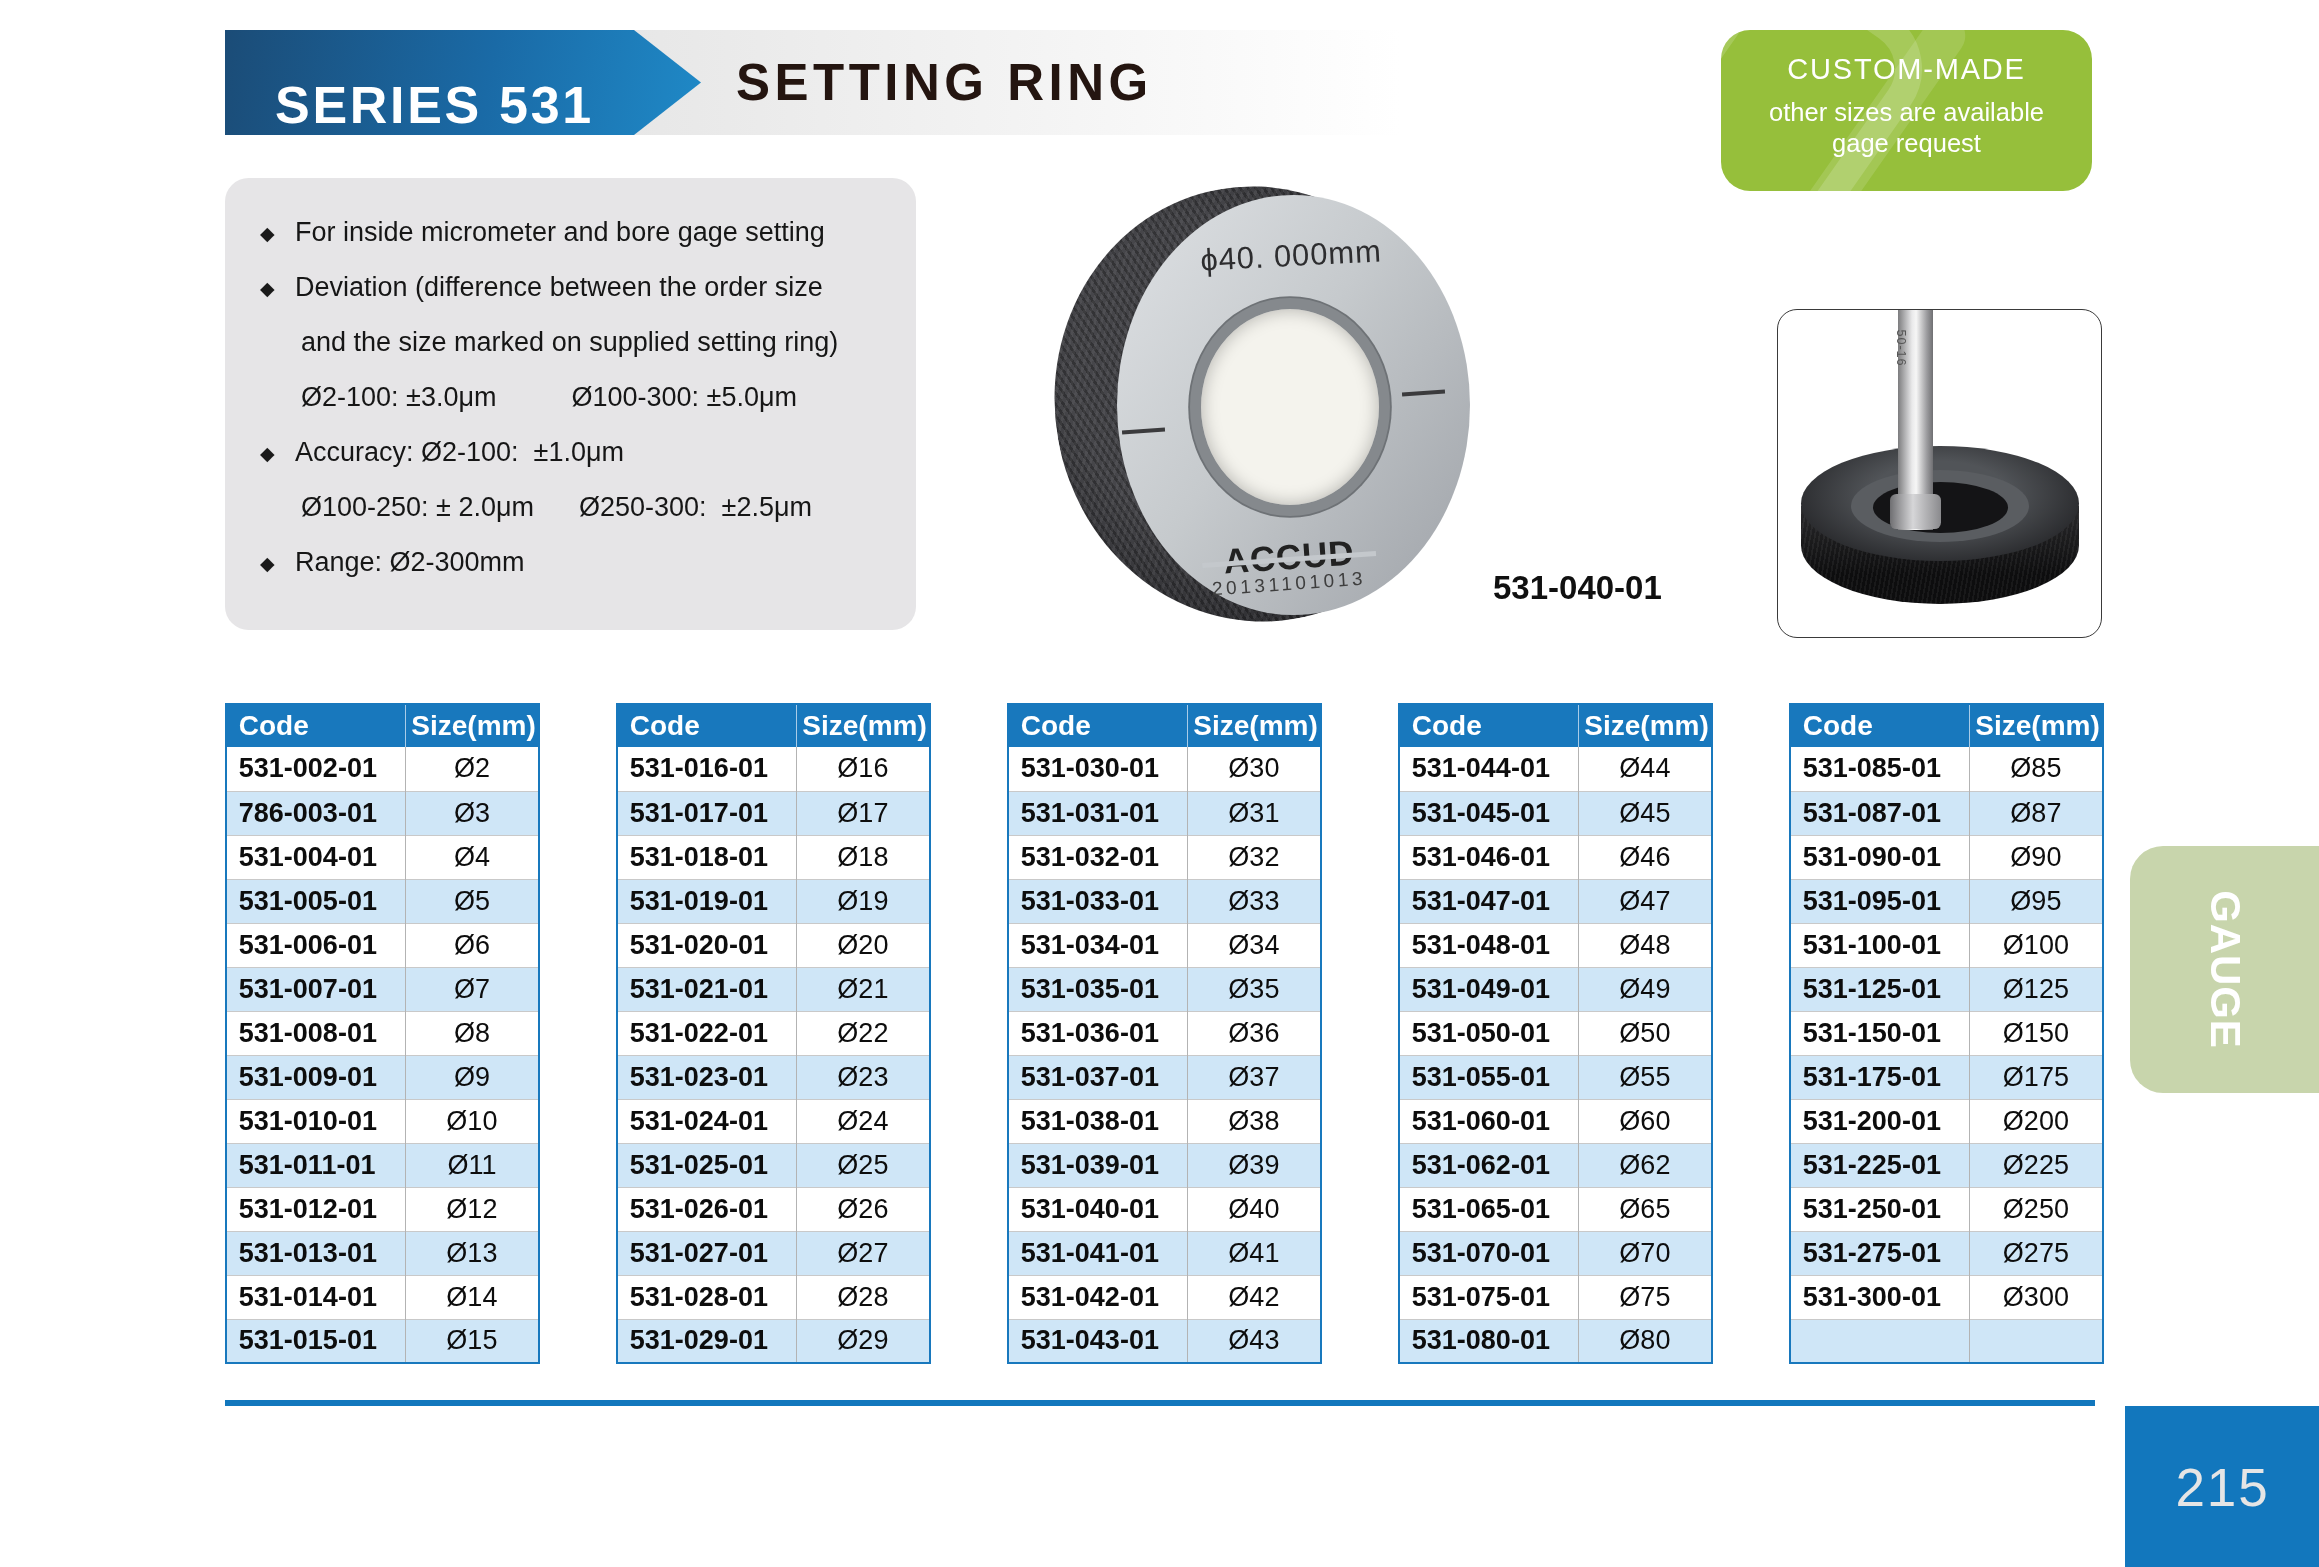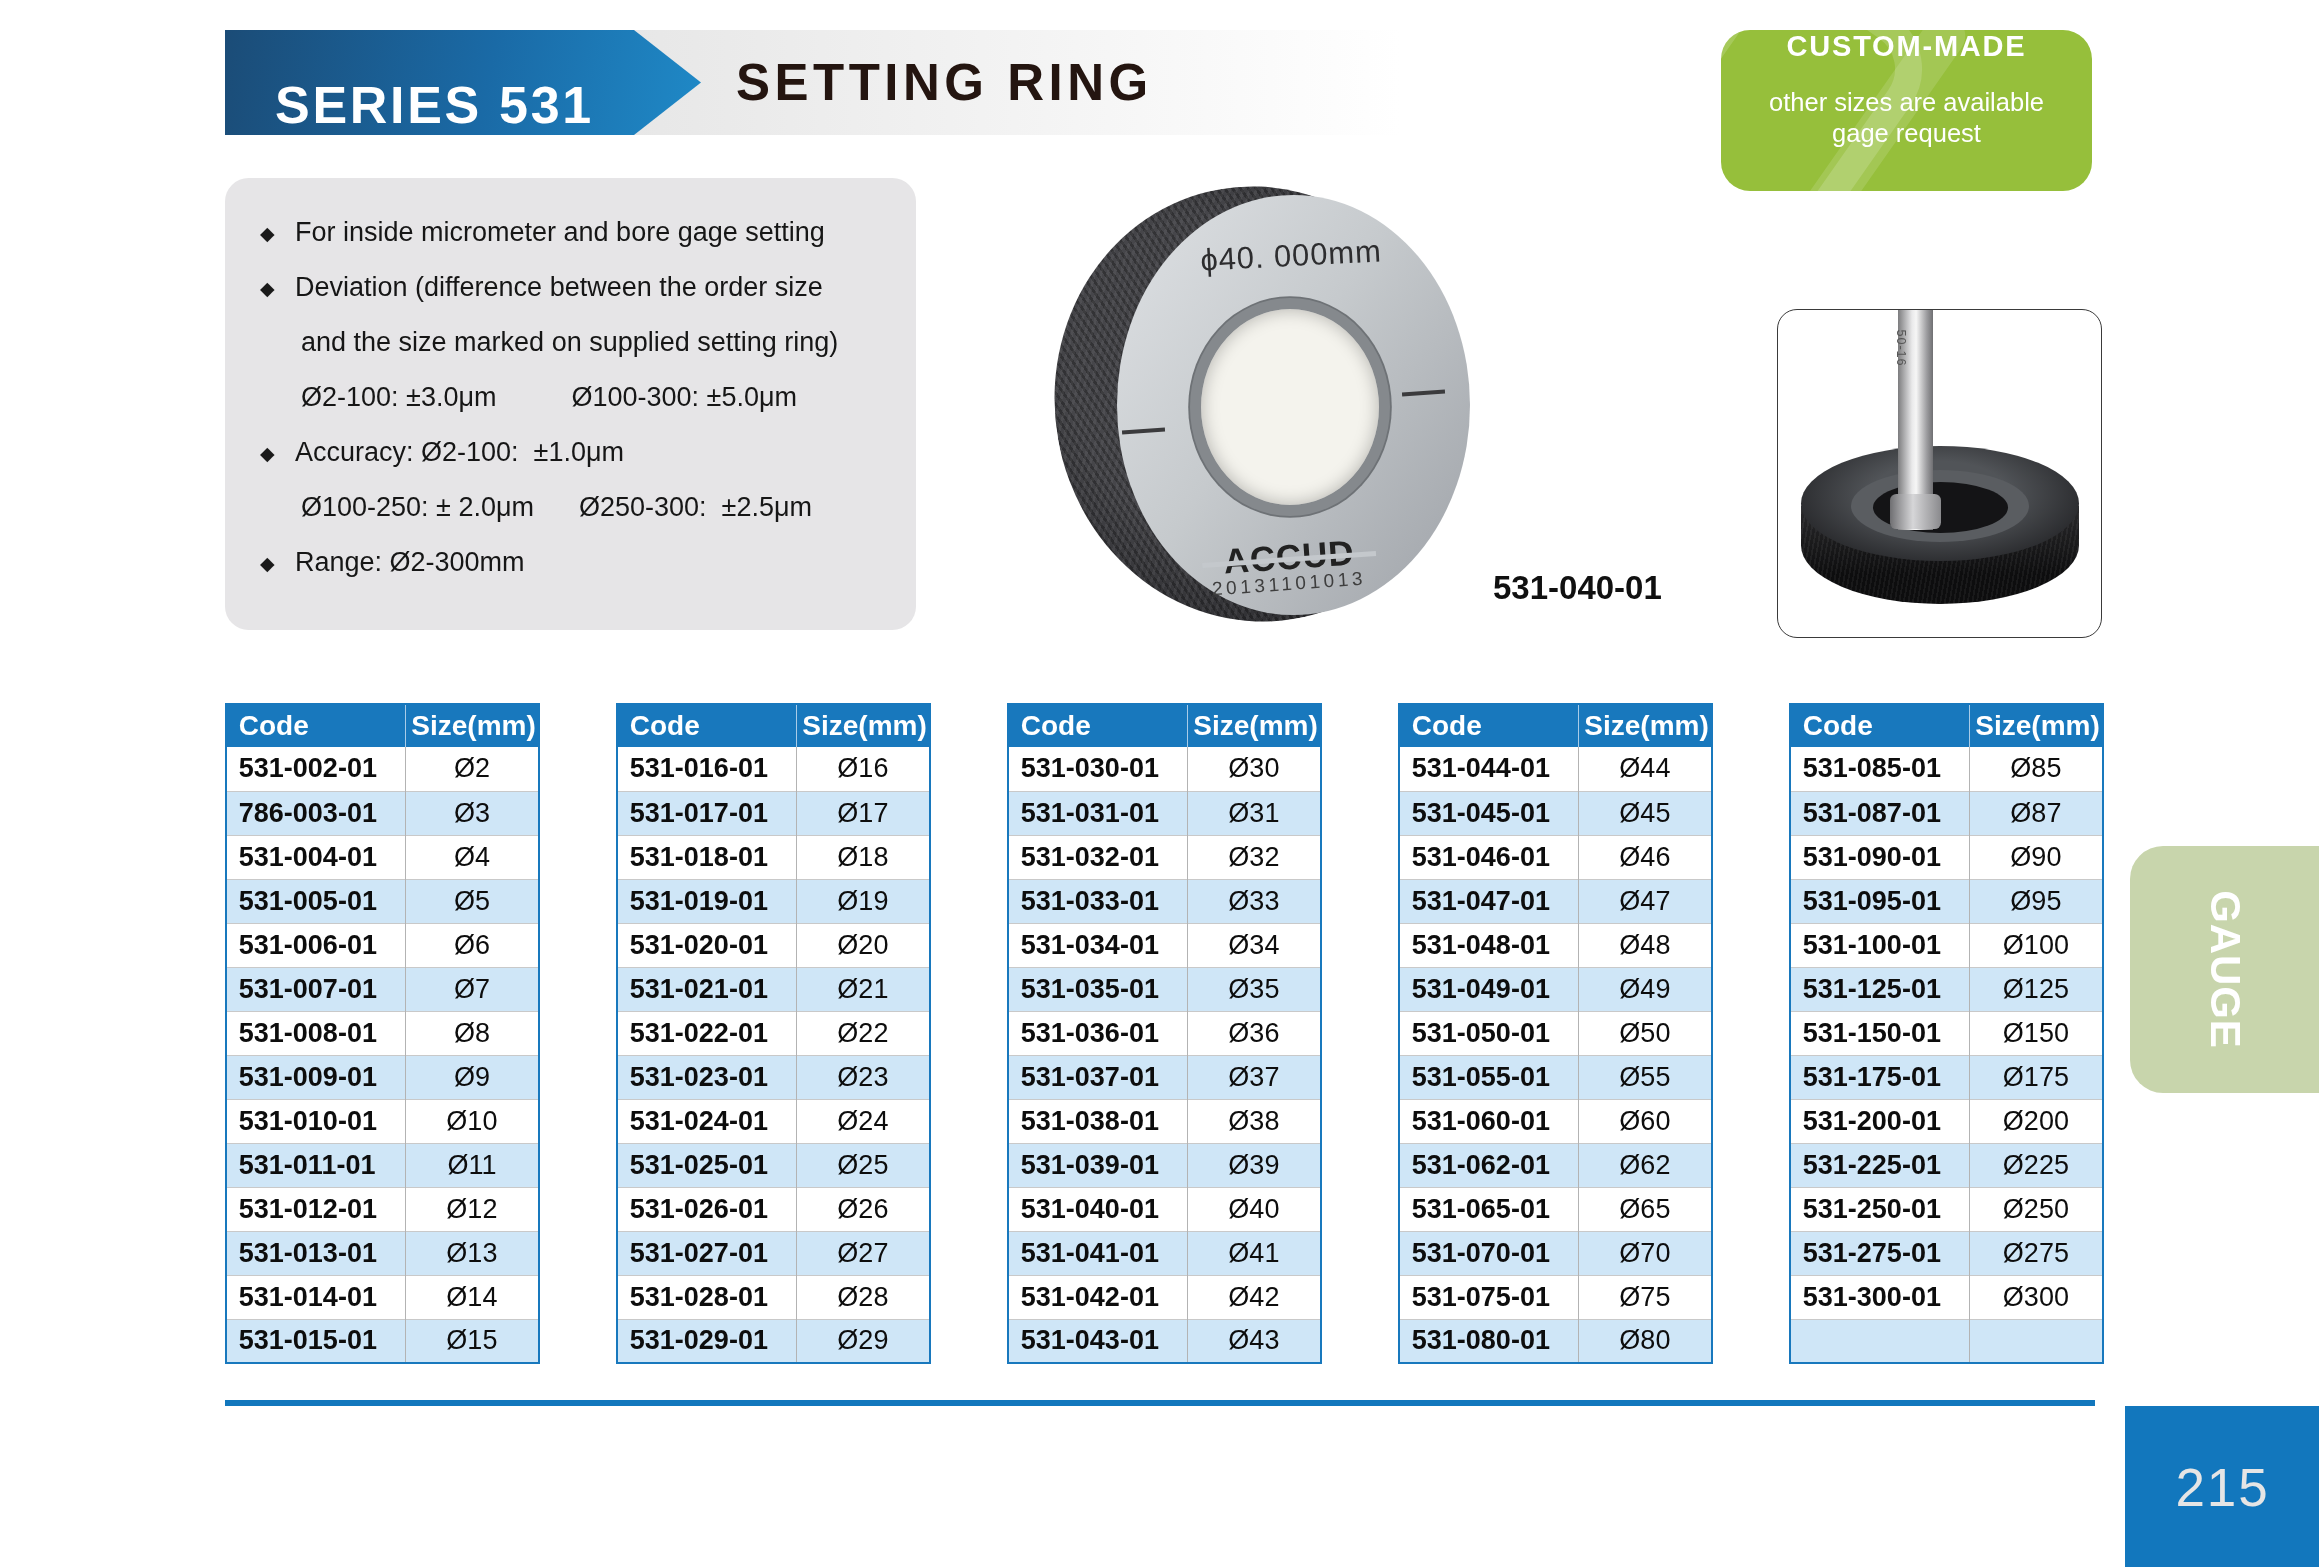--- a/index.html
+++ b/index.html
@@ -18,22 +18,22 @@
   .ring-title { position:absolute; left:511px; top:0; height:100%; display:flex; align-items:center;
     font-size:51px; font-weight:bold; color:#241510; letter-spacing:4.5px; white-space:nowrap; }
 
   
   .badge { position:absolute; left:1721px; top:30px; width:371px; height:161px; background:#96bf3b;
     border-radius:29px; overflow:hidden; color:#fff; text-align:center; }
   .badge .wm-a { position:absolute; left:-50px; top:-64px; width:209px; height:300px;
     border:27px solid rgba(255,255,255,.16); border-radius:64px; transform:rotate(35deg); }
   .badge .wm-b { position:absolute; left:136px; top:-36px; width:42px; height:273px;
     background:rgba(255,255,255,.13); transform:rotate(35deg); border-radius:22px; }
-  .badge-title { position:relative; font-size:29px; font-weight:bold; letter-spacing:1.8px; }
-  .badge-sub { position:relative; font-size:25.5px; line-height:31px; margin-top:24px; }
+  .badge-title { position:relative; margin-top:23px; font-size:29px; font-weight:normal; letter-spacing:1.8px; }
+  .badge-sub { position:relative; font-size:25.5px; line-height:31px; margin-top:11px; }
 
   
   .features { position:absolute; left:225px; top:178px; width:691px; height:452px;
     background:#e6e5e7; border-radius:23.6px; padding-top:27px; }
   .feat-line { position:relative; height:55px; display:flex; align-items:center;
     padding-left:70px; font-size:27px; color:#161616; white-space:pre-wrap; }
   .feat-line.cont { padding-left:76px; }
   .bullet { position:absolute; left:35px; top:50%; transform:translateY(-50%);
     font-size:19px; color:#1a1a1a; }
   .ftxt { white-space:pre-wrap; }

